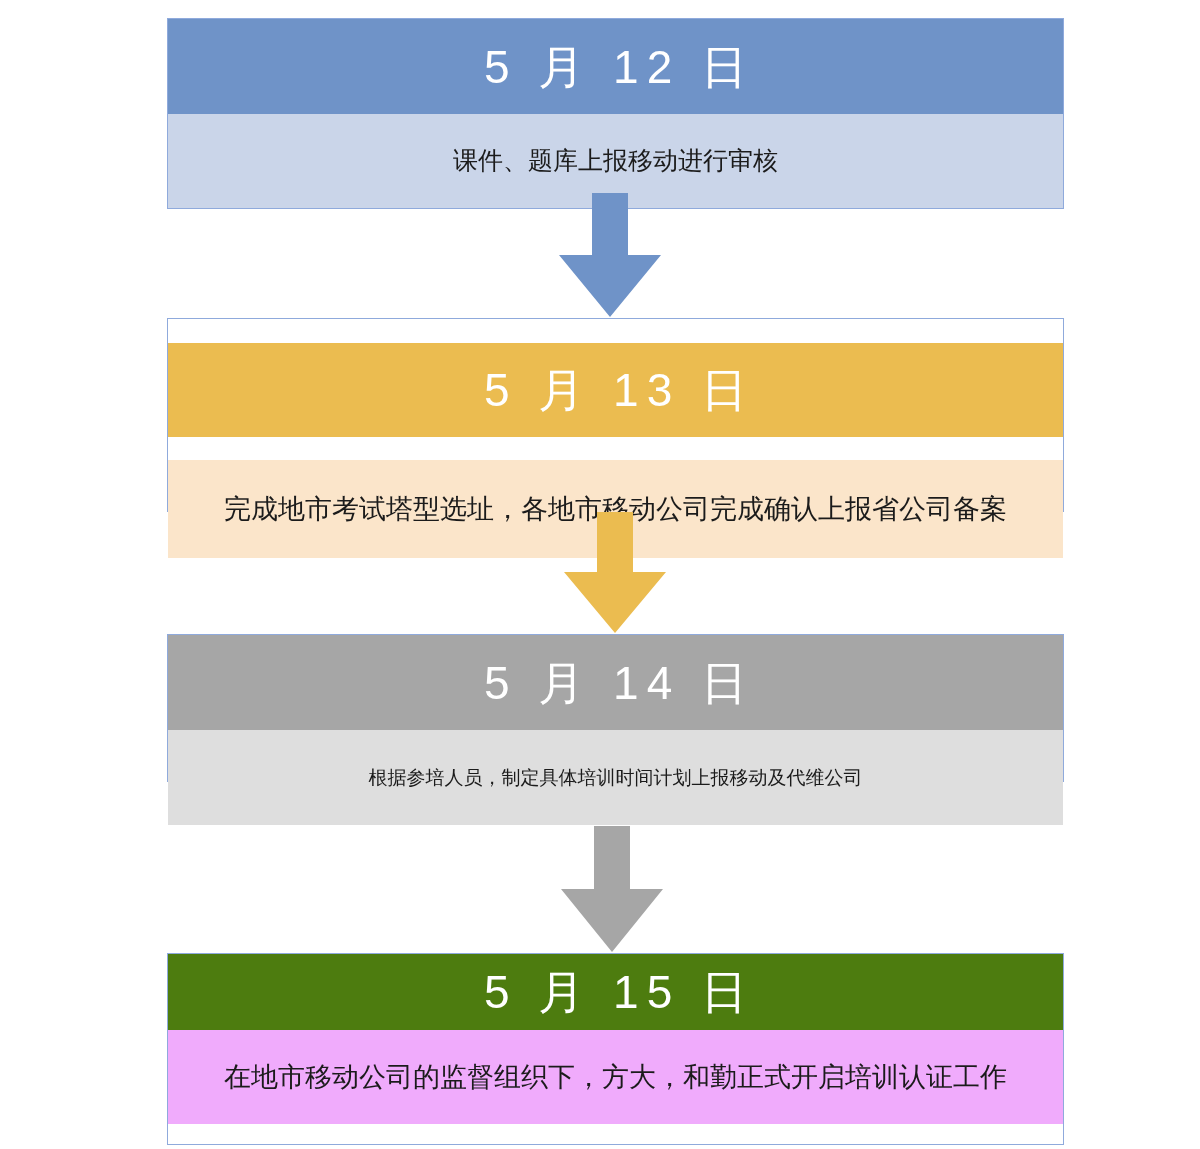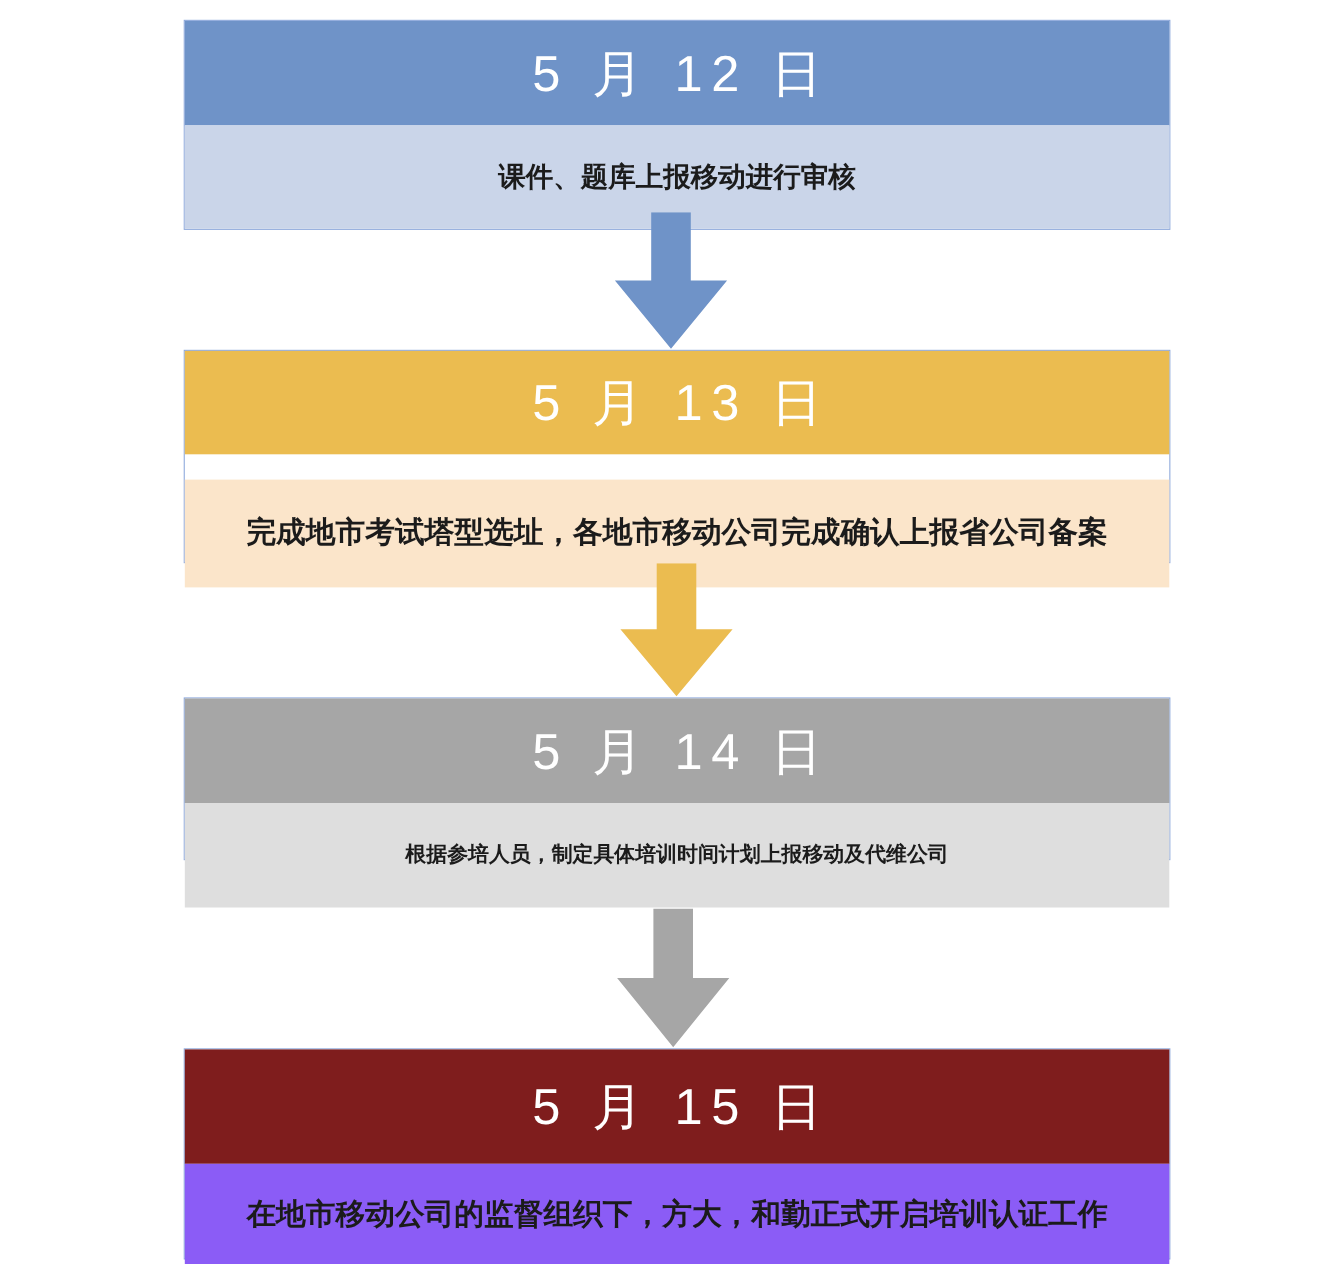--- a/index.html
+++ b/index.html
@@ -37,43 +37,43 @@
     text-indent: 8px;
     line-height: 1;
     font-family: "Liberation Sans", "DejaVu Sans", sans-serif;
   }
   .step-body {
     box-sizing: border-box;
     display: flex;
     align-items: center;
     justify-content: center;
     color: #1b1b1b;
-    font-weight: bold;
+    font-weight: normal;
     line-height: 1.25;
     text-align: left;
     padding: 0 10px;
     font-family: "DejaVu Sans", "Liberation Sans", sans-serif;
   }
 
   
   #step-1 { top: 2px;   height: 191px; margin-top: 16px; }
   #step-1 .step-header { height: 95px; background: #6f93c8; }
   #step-1 .step-body   { height: 94px; background: #cad5e9; font-size: 25px; }
 
   #step-2 { top: 318px; height: 194px; }
-  #step-2 .step-header { height: 94px; background: #ebbc50; }
+  #step-2 .step-header { height: 94px; background: #ebbc50; margin-top: 24px; }
   #step-2 .step-body   { height: 98px; background: #fbe5ca; font-size: 27px; margin-top: 23px; }
 
   #step-3 { top: 634px; height: 148px; }
   #step-3 .step-header { height: 95px; background: #a6a6a6; }
   #step-3 .step-body   { height: 95px; background: #dedede; font-size: 19px; }
 
   #step-4 { top: 953px; height: 192px; }
-  #step-4 .step-header { height: 104px; background: #7f1d1d; }
-  #step-4 .step-body   { height: 94px; background: #8b5cf6; font-size: 27px; }
+  #step-4 .step-header { height: 76px; background: #4d7c0f; }
+  #step-4 .step-body   { height: 94px; background: #f0abfc; font-size: 27px; }
 
   
   .connector {
     position: absolute;
     left: 0;
     width: 1200px;
     pointer-events: none;
   }
   .connector svg { display: block; }
   #connector-1 { top: 193px; height: 125px; }

